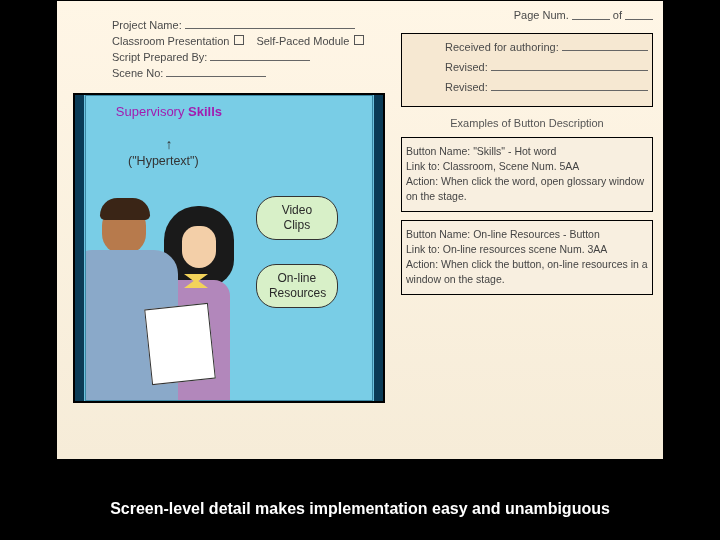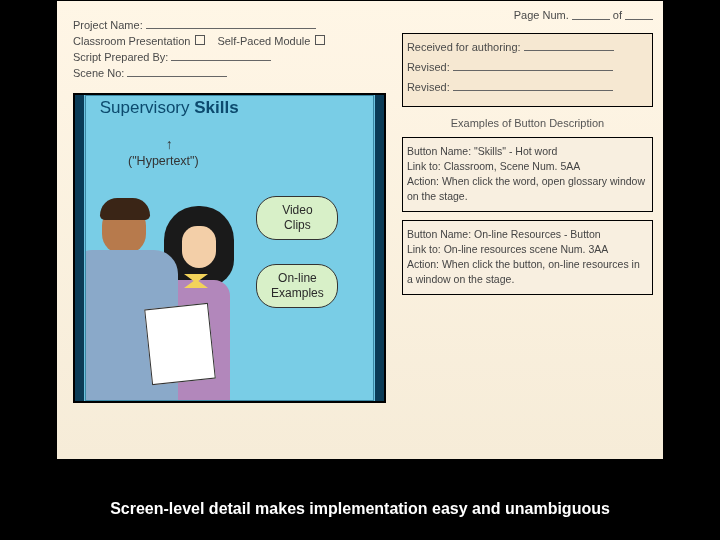--- a/index.html
+++ b/index.html
@@ -27,20 +27,21 @@
     width: 268px;
     padding: 8px 10px 8px 6px;
     display: flex; flex-direction: column; gap: 8px;
   }
   .header-line {
     font-size: 11px;
     color: #4a4a4a;
     margin-bottom: 4px;
     display: flex; align-items: baseline; gap: 3px;
     white-space: nowrap;
+    margin-left: 39px;
   }
   .blank-line {
     display: inline-block;
     border-bottom: 1px solid #666;
     height: 10px;
   }
   .long { width: 170px; }
   .med { width: 100px; }
   .short { width: 38px; }
   .tiny { width: 28px; }
@@ -93,24 +94,24 @@
   }
   .stage-right {
     width: 42%;
     display: flex; flex-direction: column;
     justify-content: center; align-items: flex-start;
     gap: 24px;
     padding: 18px 8px 10px 4px;
   }
   .skills-title {
     position: absolute;
-    top: 2px; left: 0; right: 0;
+    top: 8px; left: 0; right: 0;
     text-align: center;
-    font-size: 17px;
-    color: #0c4a6e;
+    font-size: 13px;
+    color: #a21caf;
   }
   .skills-title .t1 { font-weight: 400; }
   .skills-title .t2 { font-weight: 700; }
   .arrow-up {
     position: absolute;
     top: 40px; left: 50%; transform: translateX(-50%);
     font-size: 14px; color: #333;
   }
   .hypertext-label {
     position: absolute;
@@ -235,21 +236,21 @@
             <div class="man">
               <div class="hair2"></div>
                 <div class="head"></div>
                 <div class="body"></div>
             </div>
             <div class="paper"></div>
           </div>
         </div>
         <div class="stage-right">
           <div class="pill">Video Clips</div>
-          <div class="pill">On-line Examples</div>
+          <div class="pill">On-line Resources</div>
         </div>
       </div>
     </div>
   </div>
 
   <div class="sheet-right">
     <div class="page-num">
       <span>Page Num.</span>
       <span class="blank-line short"></span>
       <span>of</span>

